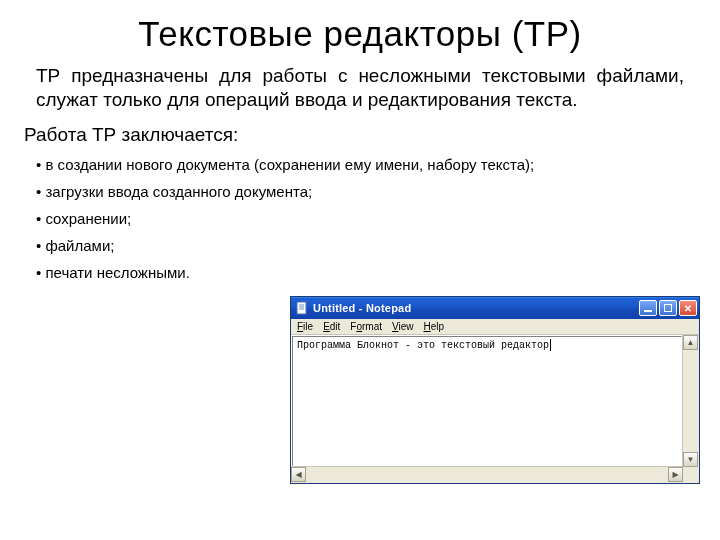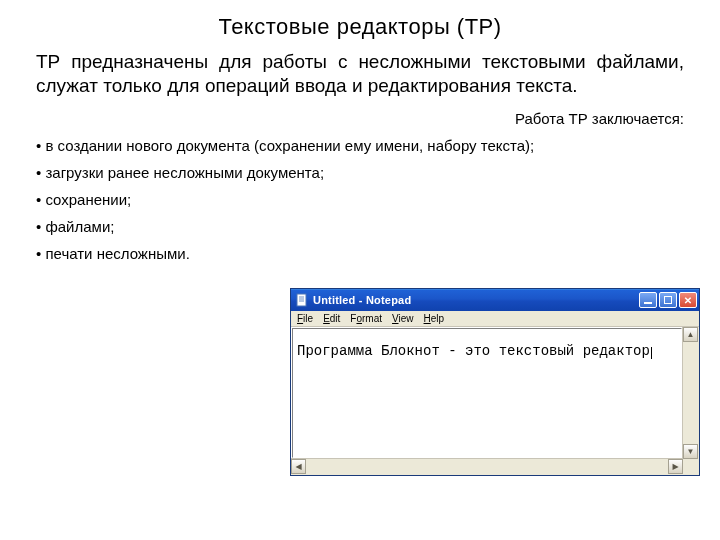--- a/index.html
+++ b/index.html
@@ -7,45 +7,44 @@
     width: 720px;
     height: 540px;
     background: #fff;
     font-family: Arial, Helvetica, sans-serif;
     color: #000;
     position: relative;
     overflow: hidden;
   }
   .title {
     text-align: center;
-    font-size: 22px;
+    font-size: 35px;
     letter-spacing: 0.5px;
     margin: 14px 40px 10px 40px;
   }
   .intro {
     font-size: 19px;
     margin: 0 36px 12px 36px;
     text-align: justify;
     text-align-last: left;
     line-height: 1.25;
   }
   .sub {
-    font-size: 15px;
-    margin: 6px 36px 6px 44px;
-    text-align: right;
+    font-size: 19px;
+    margin: 6px 36px 6px 24px;
   }
   .bullet {
     font-size: 15px;
     margin: 10px 36px 0 36px;
   }
   
   .np {
     position: absolute;
     left: 290px;
-    top: 288px;
+    top: 296px;
     width: 410px;
     box-sizing: border-box;
     font-family: Tahoma, Arial, sans-serif;
     font-size: 11px;
     border: 1px solid #1a3a7a;
     background: #ece9d8;
   }
   .np-titlebar {
     height: 22px;
     background: linear-gradient(to bottom, #3a8ee6 0%, #1f61d6 6%, #1b56c9 45%, #164bbd 55%, #1042ae 100%);
@@ -118,23 +117,23 @@
     font-size: 10px;
   }
   .np-menuitem u { text-decoration: underline; }
   .np-textarea {
     background: #fff;
     border: 1px solid #808080;
     border-right-color: #fff;
     border-bottom-color: #fff;
     margin: 1px;
     height: 130px;
-    padding: 14px 4px;
+    padding: 2px 4px;
     font-family: "Lucida Console", "Courier New", monospace;
-    font-size: 14px;
+    font-size: 10px;
     color: #000;
     position: relative;
     box-sizing: border-box;
     overflow: hidden;
   }
   .np-caret {
     display: inline-block;
     width: 1px;
     height: 12px;
     background: #000;
@@ -183,21 +182,21 @@
 </head>
 <body>
 
 <div class="title">Текстовые редакторы (ТР)</div>
 
 <div class="intro">ТР предназначены для работы с несложными текстовыми файлами, служат только для операций ввода и редактирования текста.</div>
 
 <div class="sub">Работа ТР заключается:</div>
 
 <div class="bullet">• в создании нового документа (сохранении ему имени, набору текста);</div>
-<div class="bullet">• загрузки ранее несложными документа;</div>
+<div class="bullet">• загрузки ввода созданного документа;</div>
 <div class="bullet">• сохранении;</div>
 <div class="bullet">• файлами;</div>
 <div class="bullet">• печати несложными.</div>
 
 <div class="np">
   <div class="np-titlebar">
     <span class="np-icon">
       <svg viewBox="0 0 14 14" width="14" height="14">
         <rect x="2" y="1" width="9" height="12" fill="#fff" stroke="#4a74b8" stroke-width="1"></rect>
         <line x1="4" y1="4" x2="9" y2="4" stroke="#4a74b8" stroke-width="0.8"></line>

